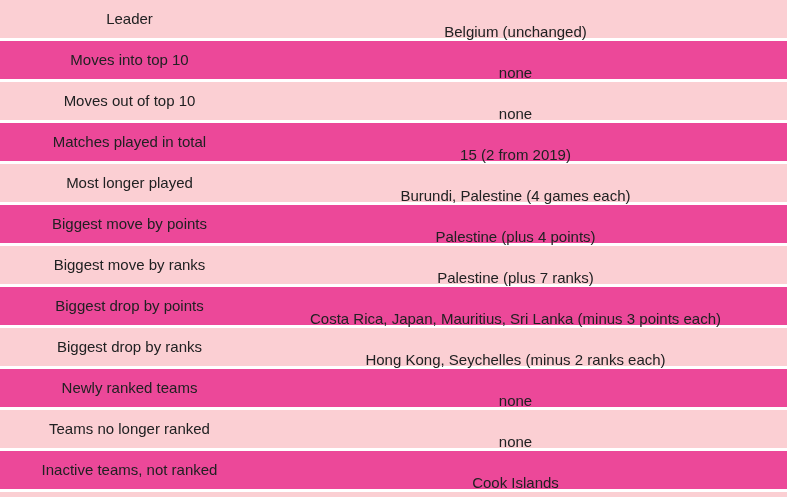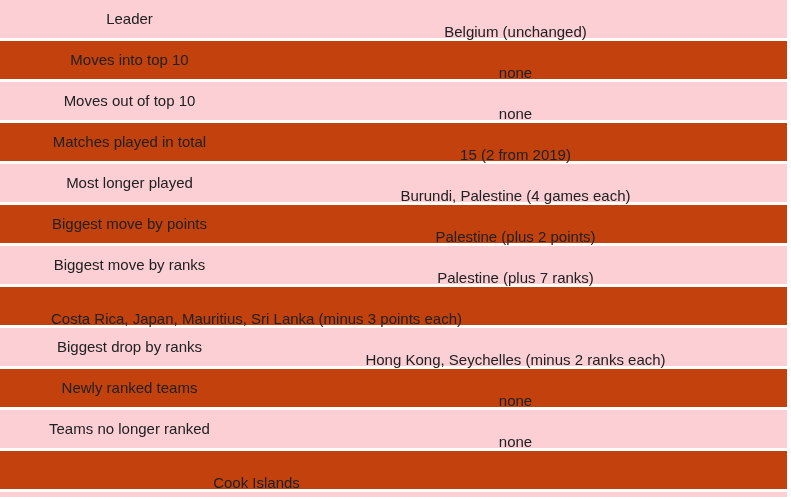--- a/index.html
+++ b/index.html
@@ -16,21 +16,21 @@
     color: #202122;
   }
   .summary-table {
     width: 787px;
   }
   .row {
     display: flex;
     height: 38px;
     border-bottom: 3px solid #ffffff;
     align-items: center;
-    background: #c2410c;
+    background: #ec4899;
   }
   .row:nth-child(odd) {
     background: #fbcfd3;
   }
   .cell {
     text-align: center;
     line-height: 38px;
     white-space: nowrap;
     overflow: hidden;
   }
@@ -72,46 +72,48 @@
     <div class="cell value">15 (2 from 2019)</div>
   </div>
 
   <div class="row">
     <div class="cell label">Most longer played</div>
     <div class="cell value">Burundi, Palestine (4 games each)</div>
   </div>
 
   <div class="row">
     <div class="cell label">Biggest move by points</div>
-    <div class="cell value">Palestine (plus 2 points)</div>
+    <div class="cell value">Palestine (plus 4 points)</div>
   </div>
 
   <div class="row">
     <div class="cell label">Biggest move by ranks</div>
     <div class="cell value">Palestine (plus 7 ranks)</div>
   </div>
 
   <div class="row">
+    <div class="cell label">Biggest drop by points</div>
     <div class="cell value">Costa Rica, Japan, Mauritius, Sri Lanka (minus 3 points each)</div>
   </div>
 
   <div class="row">
     <div class="cell label">Biggest drop by ranks</div>
     <div class="cell value">Hong Kong, Seychelles (minus 2 ranks each)</div>
   </div>
 
   <div class="row">
     <div class="cell label">Newly ranked teams</div>
     <div class="cell value">none</div>
   </div>
 
   <div class="row">
     <div class="cell label">Teams no longer ranked</div>
     <div class="cell value">none</div>
   </div>
 
   <div class="row">
+    <div class="cell label">Inactive teams, not ranked</div>
     <div class="cell value">Cook Islands</div>
   </div>
 
   <div class="partial-row"></div>
 
 </div>
 
 </body></html>

